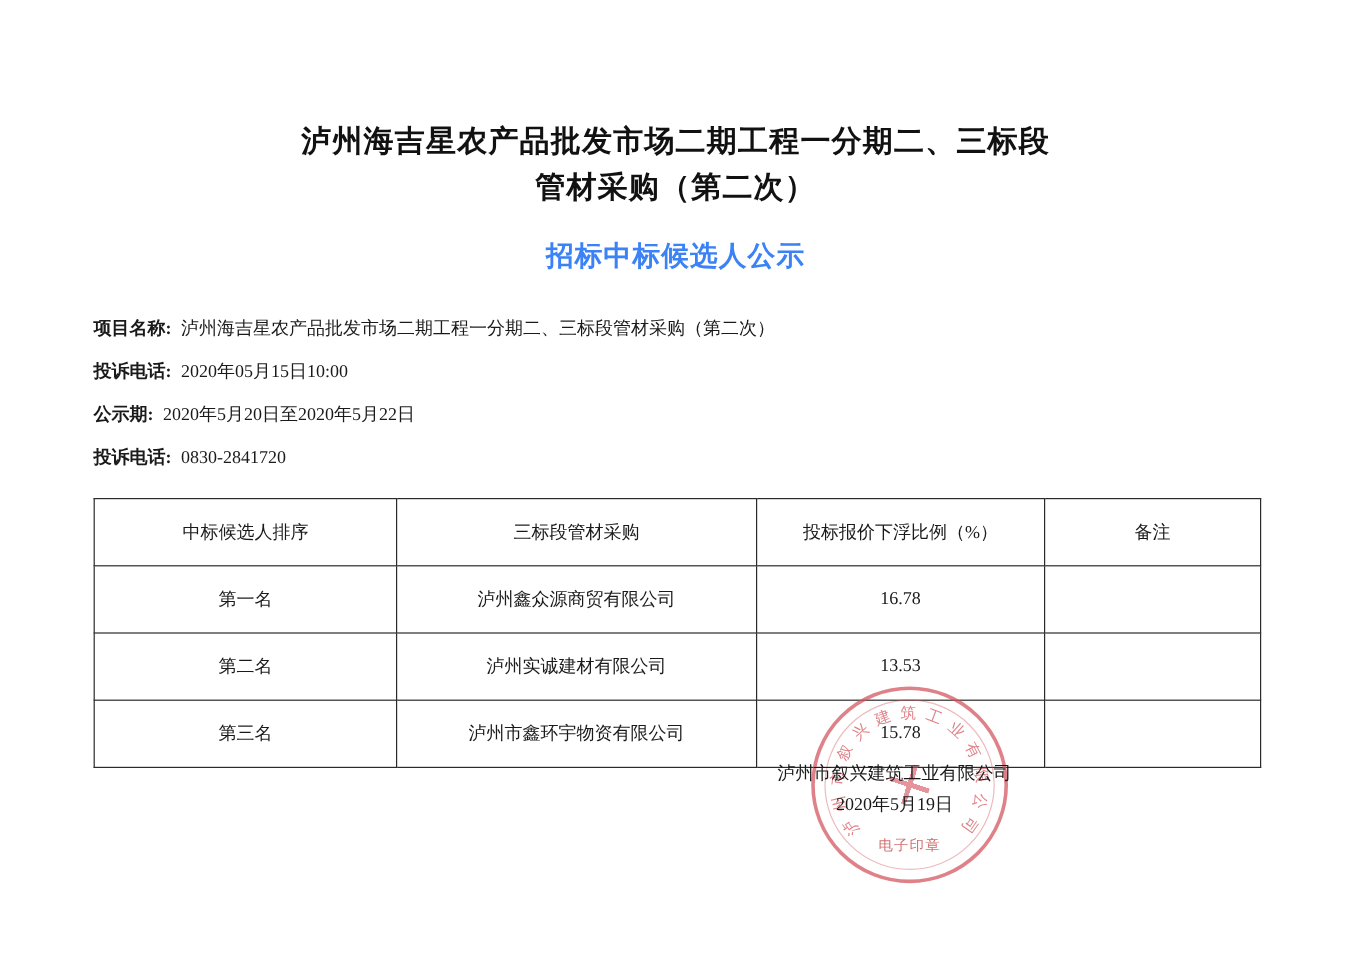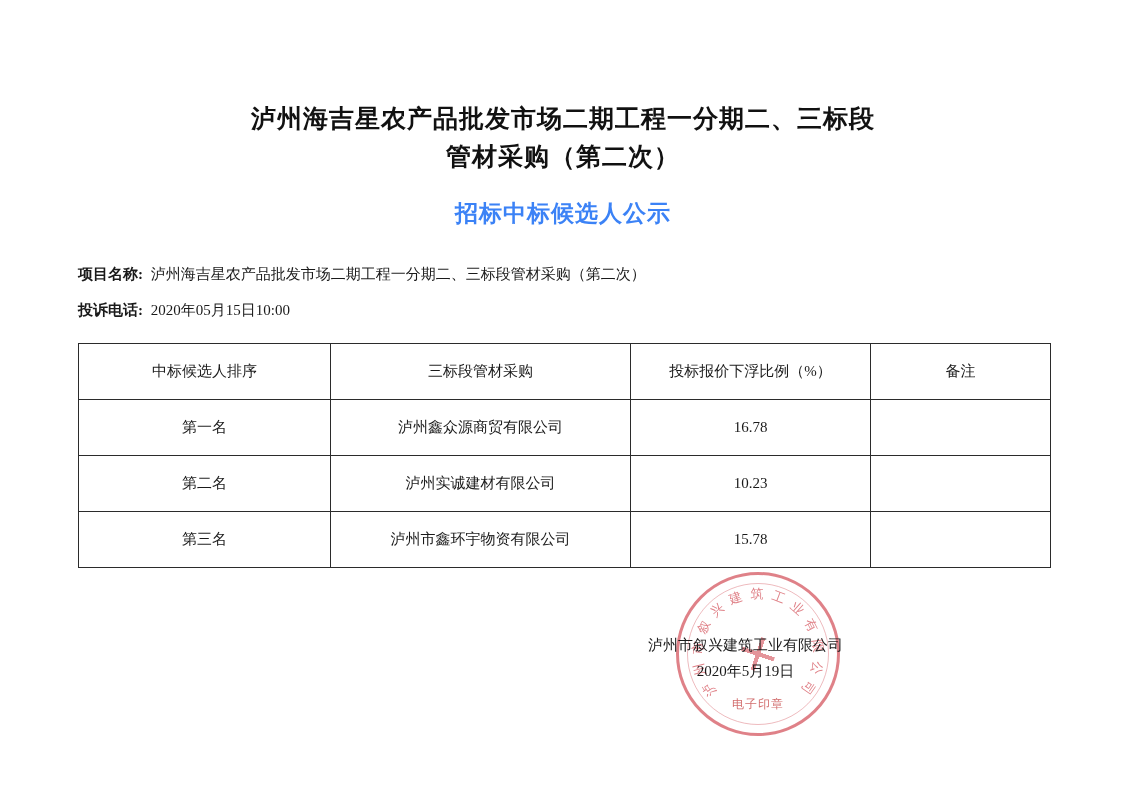--- a/index.html
+++ b/index.html
@@ -158,20 +158,28 @@
 
   <div class="meta">
     <div class="meta-row">
       <span class="meta-label">项目名称:</span>
       <span class="meta-value">泸州海吉星农产品批发市场二期工程一分期二、三标段管材采购（第二次）</span>
     </div>
     <div class="meta-row">
       <span class="meta-label">投诉电话:</span>
       <span class="meta-value">2020年05月15日10:00</span>
     </div>
+    <div class="meta-row">
+      <span class="meta-label">公示期:</span>
+      <span class="meta-value">2020年5月20日至2020年5月22日</span>
+    </div>
+    <div class="meta-row">
+      <span class="meta-label">投诉电话:</span>
+      <span class="meta-value">0830-2841720</span>
+    </div>
   </div>
 
   <table class="award">
     <colgroup>
       <col class="c1">
         <col class="c2">
         <col class="c3">
         <col class="c4">
     </colgroup>
     <thead>
@@ -185,21 +193,21 @@
     <tbody>
       <tr>
         <td>第一名</td>
         <td>泸州鑫众源商贸有限公司</td>
         <td>16.78</td>
         <td></td>
       </tr>
       <tr>
         <td>第二名</td>
         <td>泸州实诚建材有限公司</td>
-        <td>10.23</td>
+        <td>13.53</td>
         <td></td>
       </tr>
       <tr>
         <td>第三名</td>
         <td>泸州市鑫环宇物资有限公司</td>
         <td>15.78</td>
         <td></td>
       </tr>
     </tbody>
   </table>

